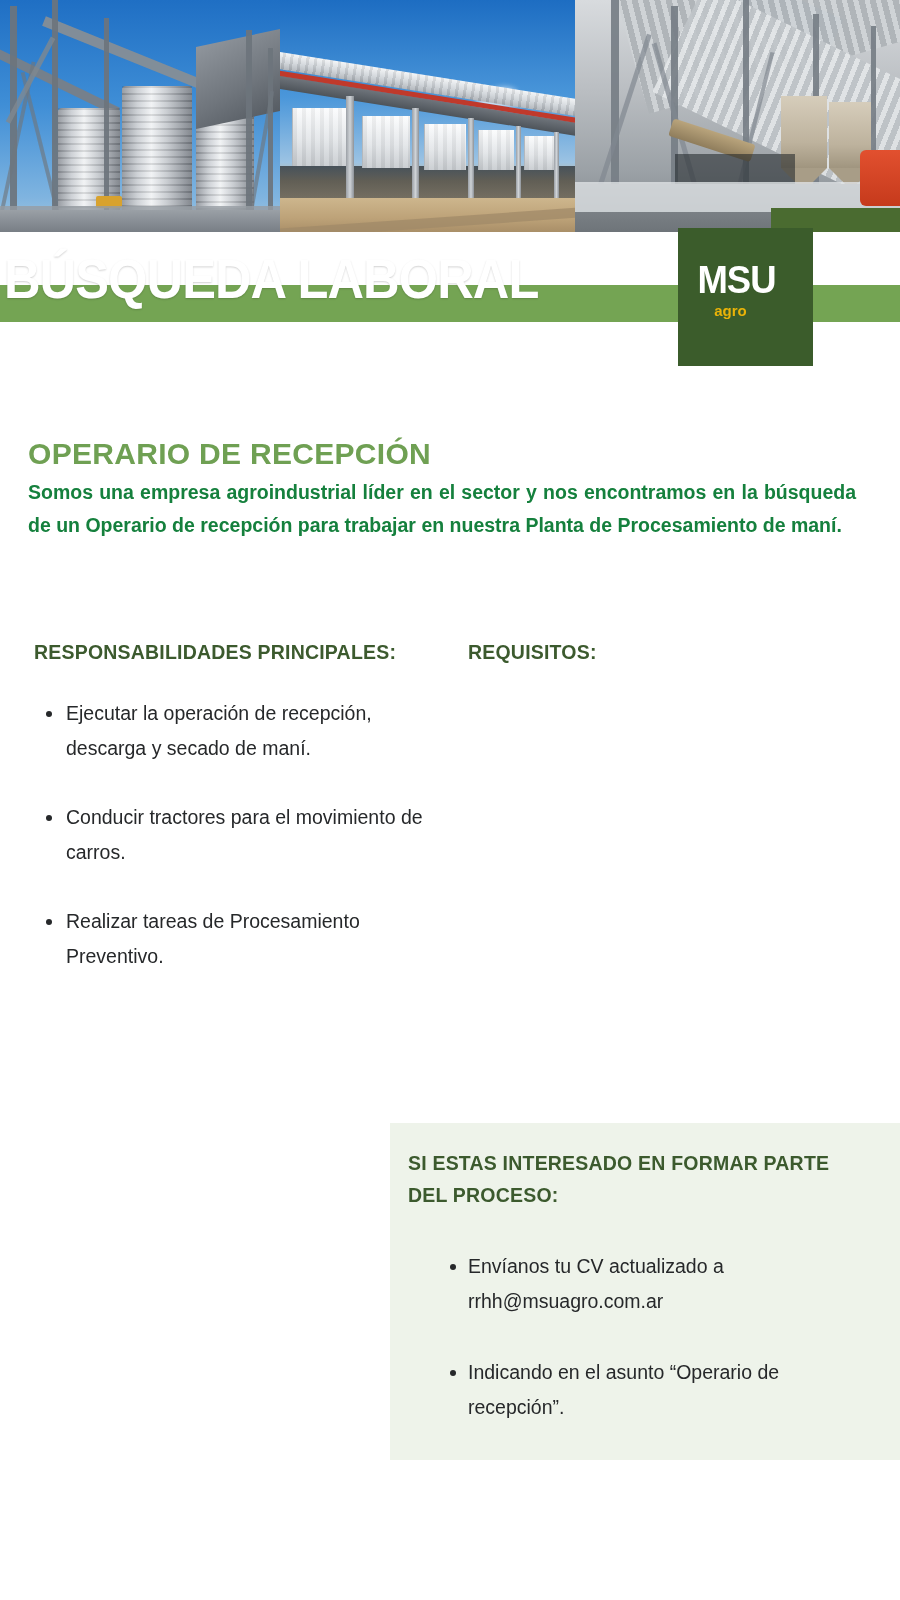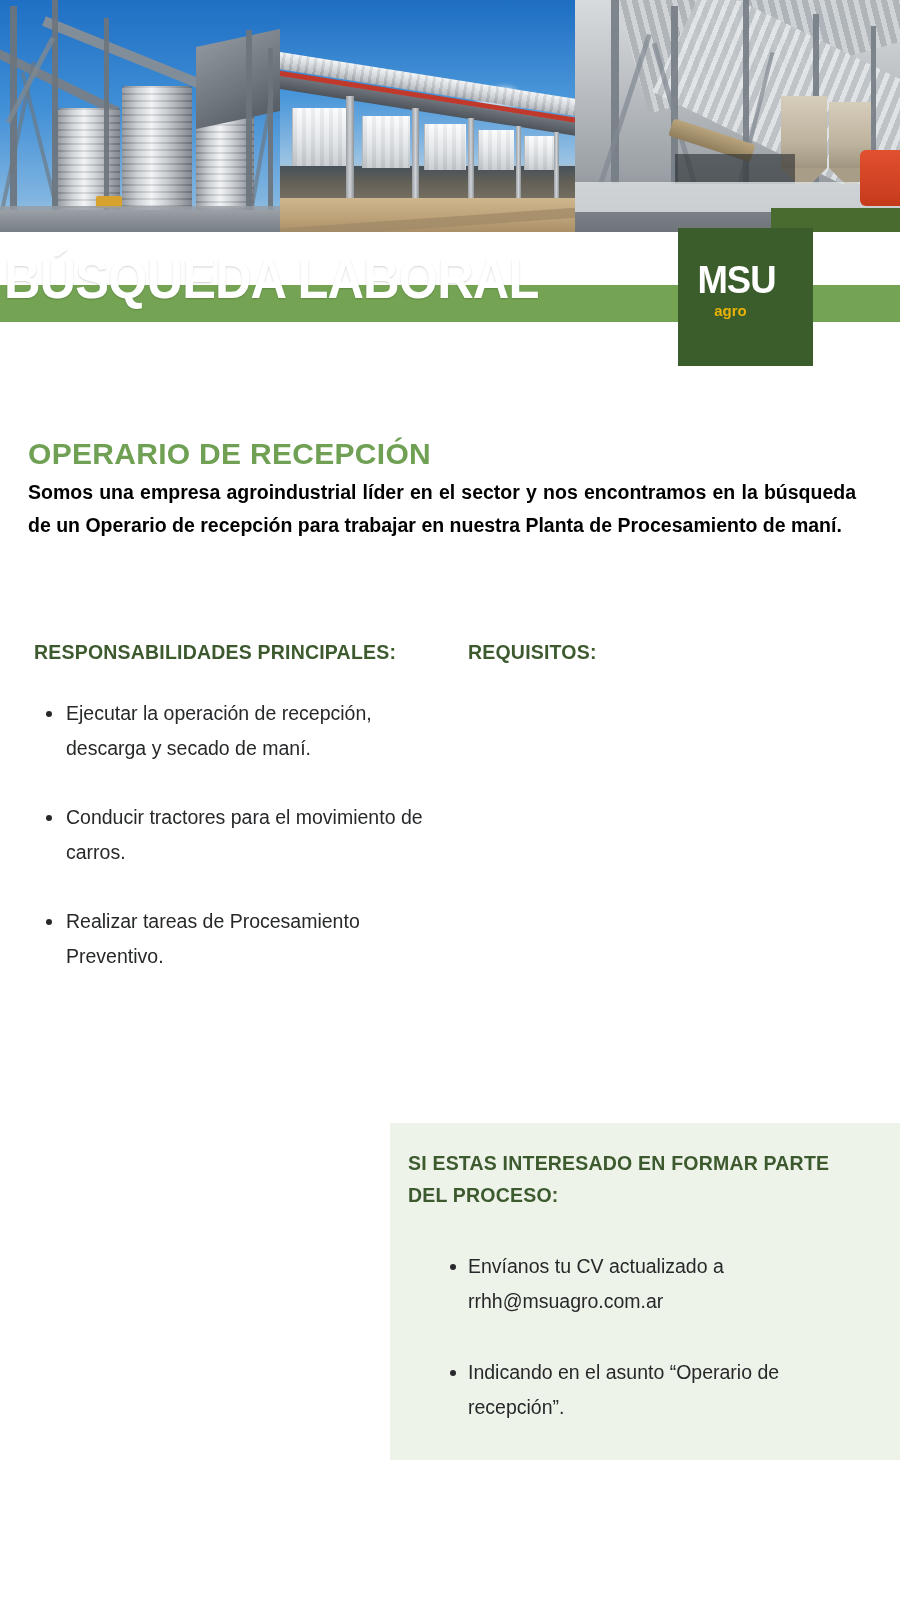--- a/index.html
+++ b/index.html
@@ -318,21 +318,21 @@
     letter-spacing: 0.3px;
     margin-top: 40px;
   }
 
   
   .intro {
     position: absolute;
     left: 28px;
     top: 476px;
     width: 828px;
-    color: #000000;
+    color: #15803d;
     font-family: "Liberation Sans", sans-serif;
     font-weight: bold;
     font-size: 19.5px;
     line-height: 33px;
     text-align: justify;
     text-justify: inter-word;
   }
 
   
   .col {

